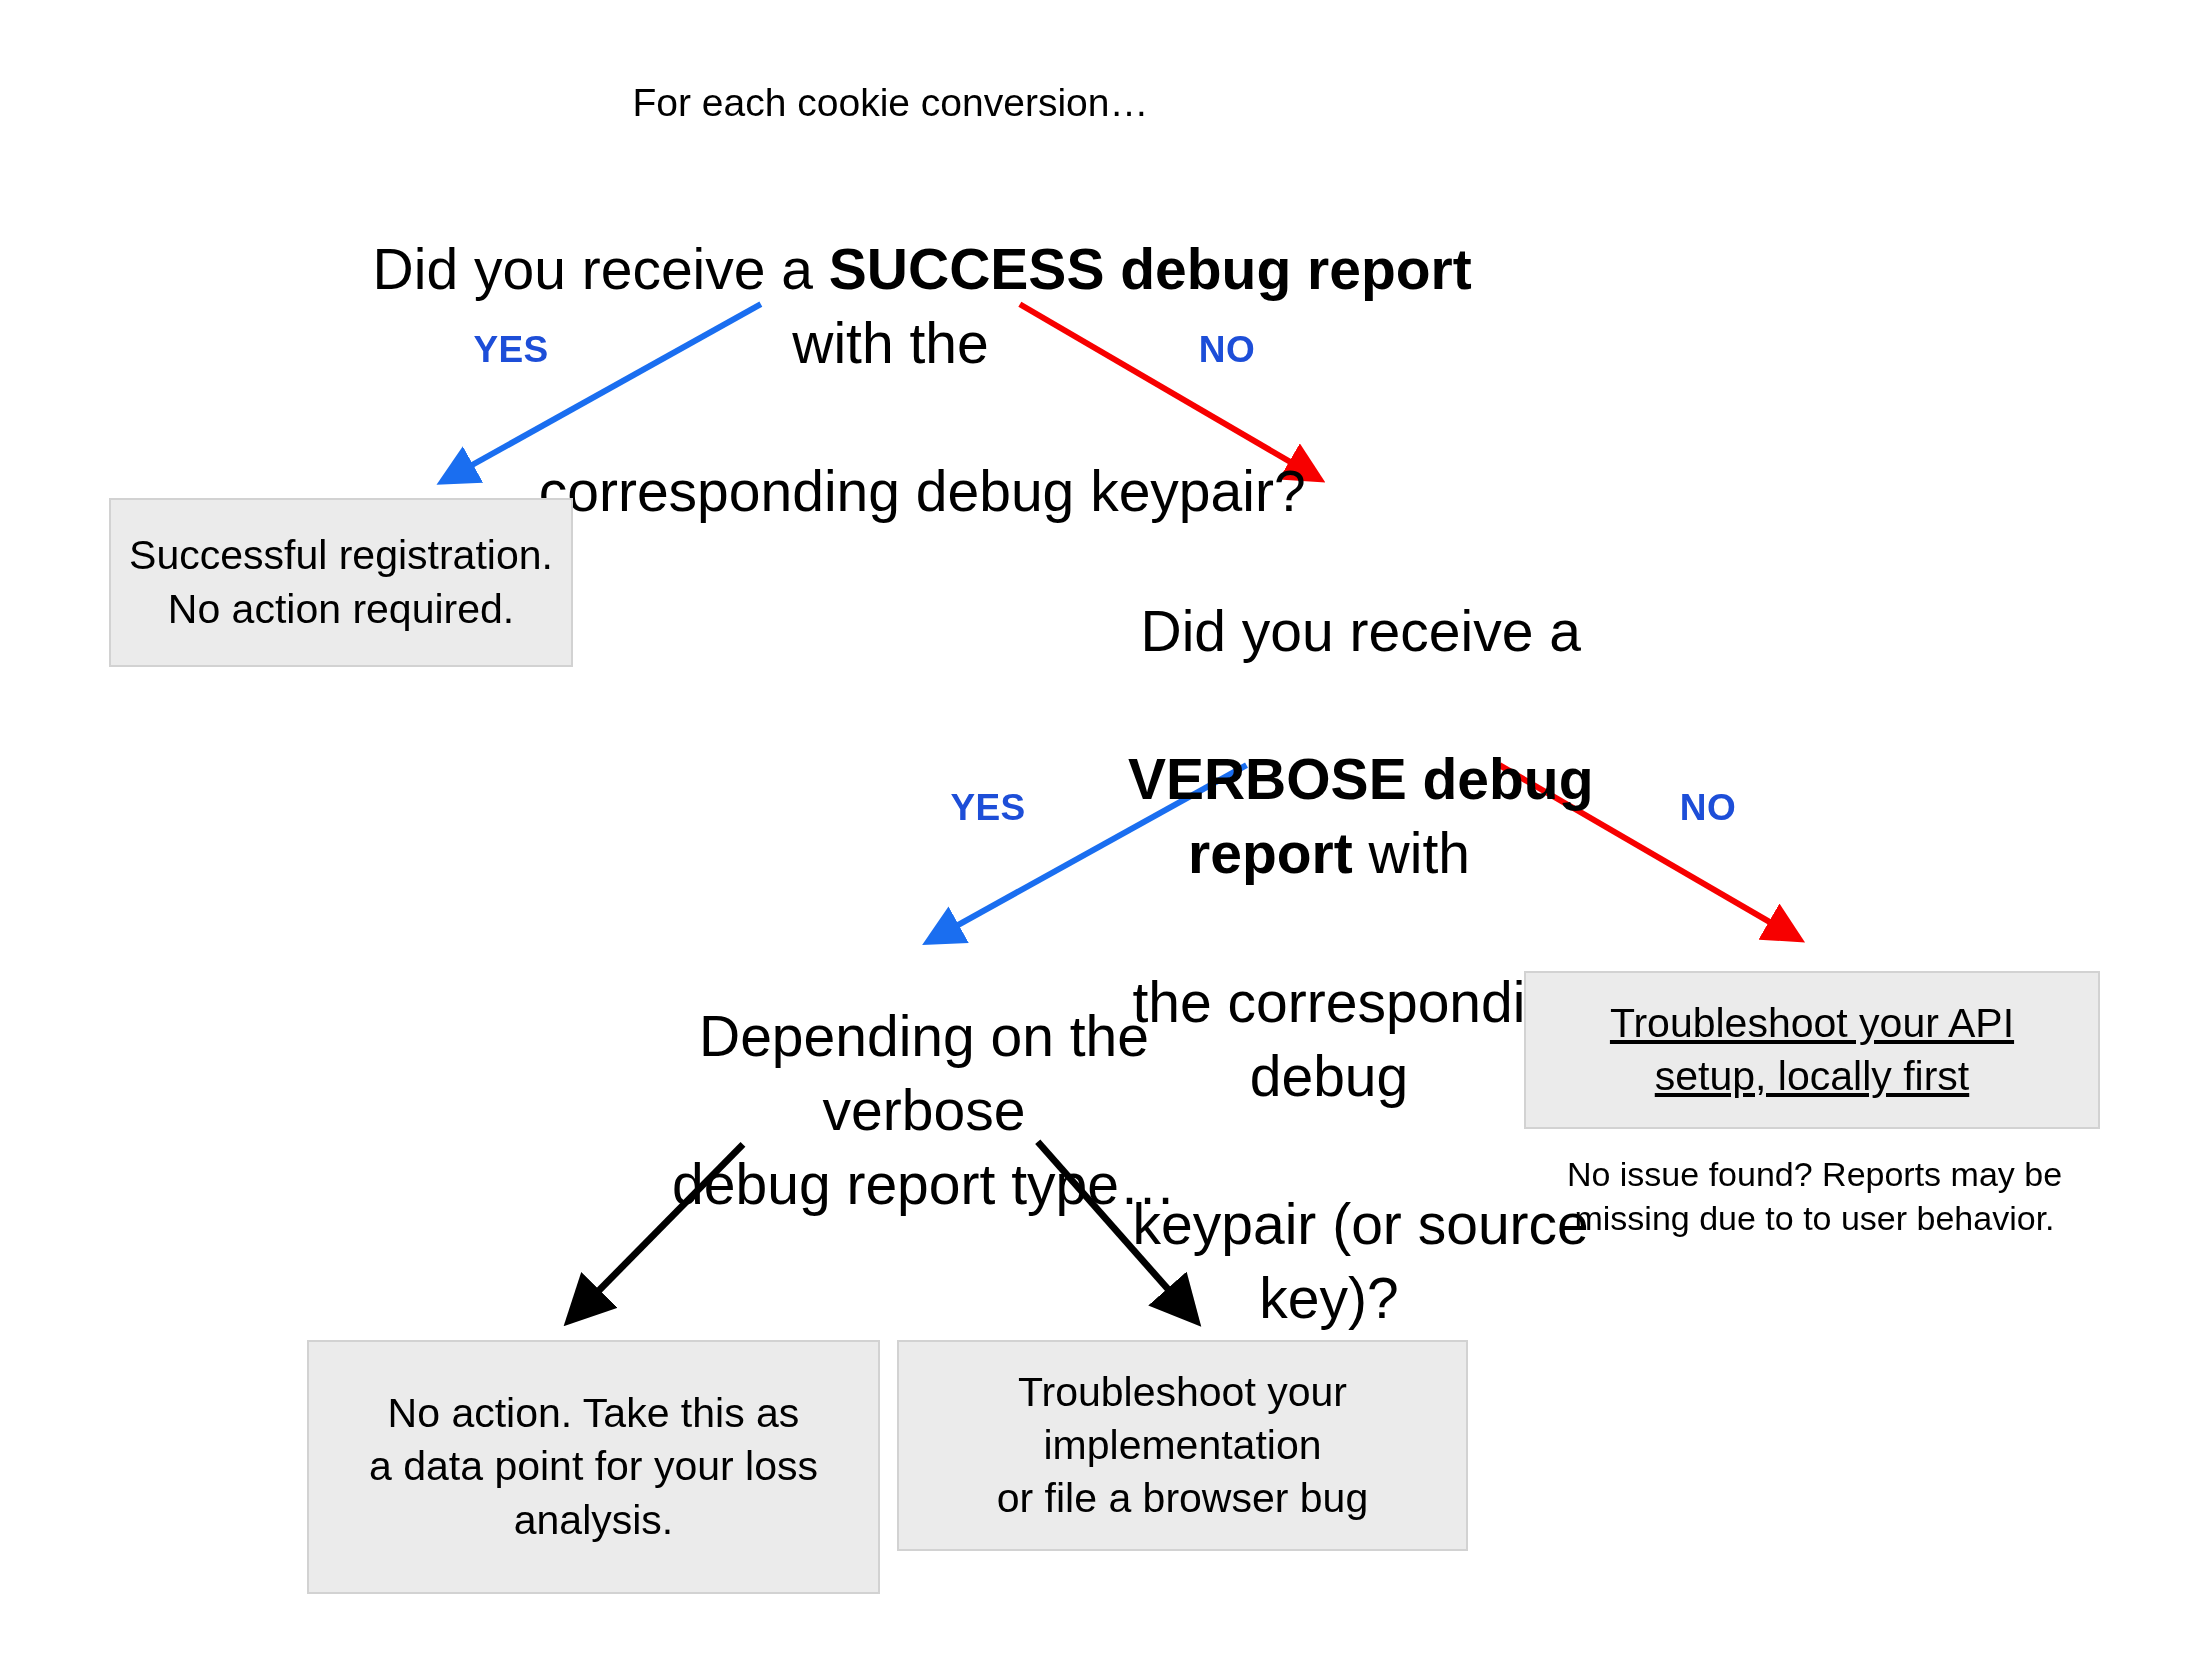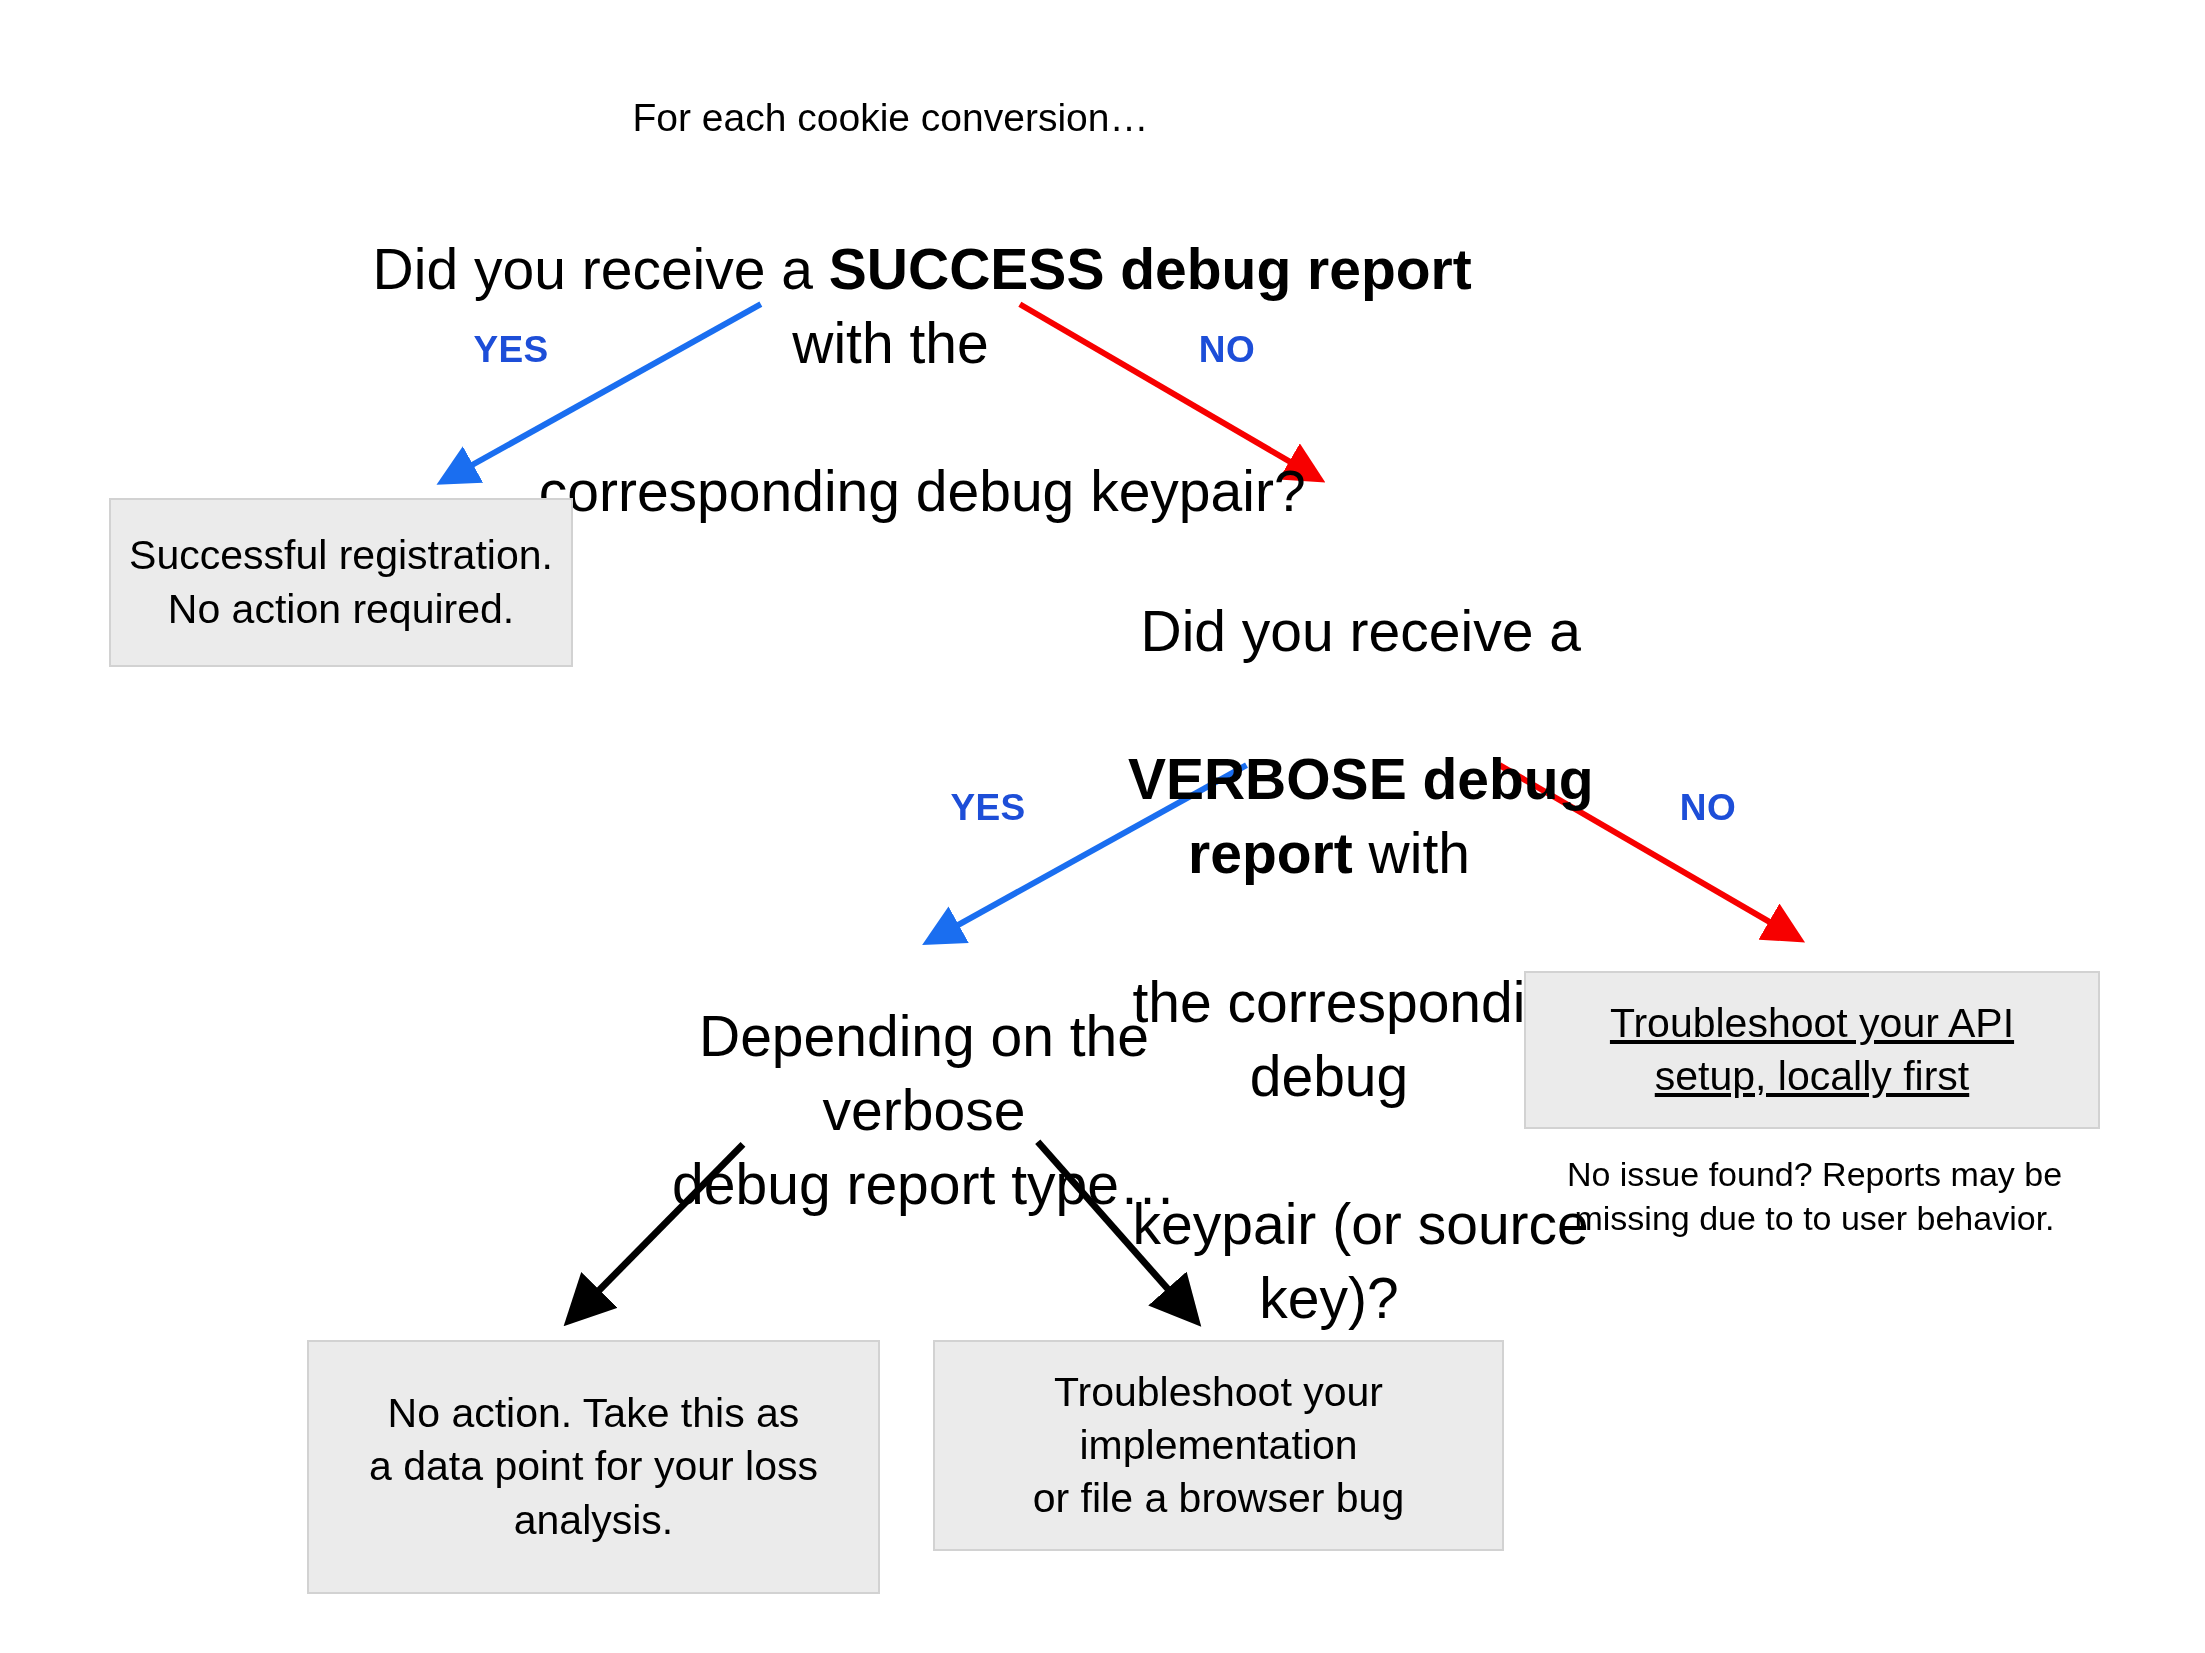--- a/index.html
+++ b/index.html
@@ -36,21 +36,20 @@
   
   .text-block {
     text-align: center;
     line-height: 1.30;
     color: #000000;
     white-space: pre-wrap;
   }
   .t-title {
     font-size: 39px;
     font-weight: 400;
-    margin-top: 15px;
   }
   .t-question {
     font-size: 57px;
     font-weight: 400;
   }
   .t-caption {
     font-size: 34px;
     font-weight: 400;
   }
   .t-boxtext {
@@ -144,20 +143,20 @@
 
   <div class="node text-block t-caption" style="left:1478px; top:1152px; width:673px;">No issue found? Reports may be
 missing due to to user behavior.</div>
 
   <div class="node box" style="left:307px; top:1340px; width:573px; height:254px;">
     <div class="text-block t-boxtext">No action. Take this as
 a data point for your loss
 analysis.</div>
   </div>
 
-  <div class="node box" style="left:933px; top:1340px; width:571px; height:211px;">
+  <div class="node box" style="left:897px; top:1340px; width:571px; height:211px;">
     <div class="text-block t-boxtext">Troubleshoot your
 implementation
 or file a browser bug</div>
   </div>
 
 </div>
 
 
 </body></html>

